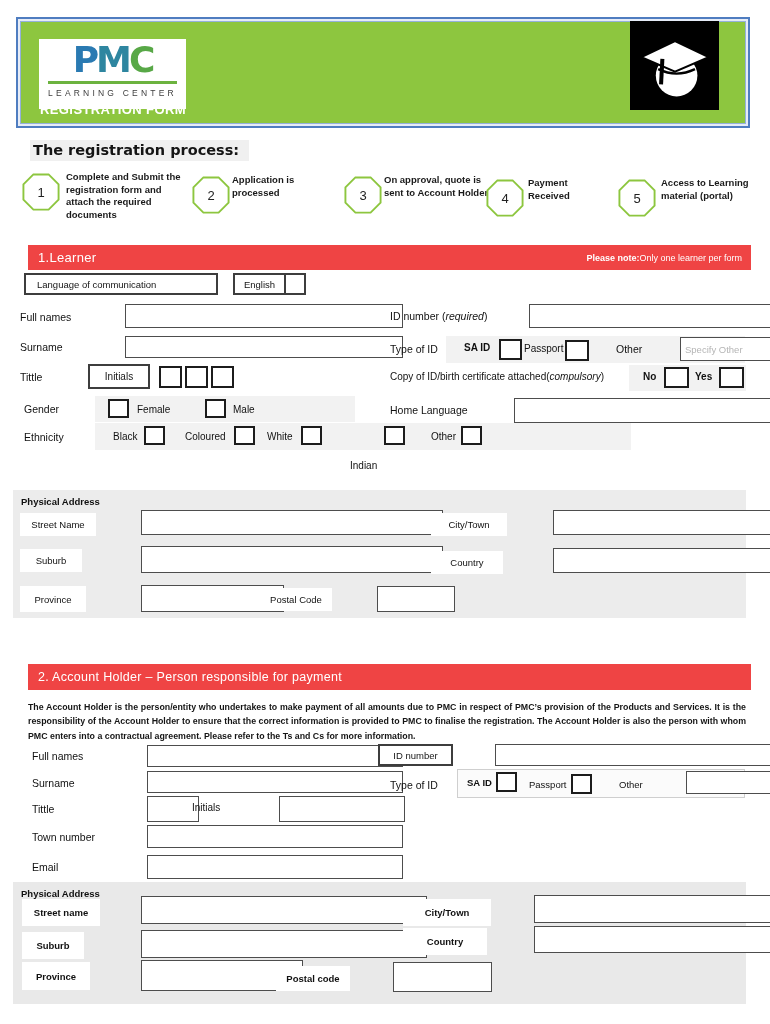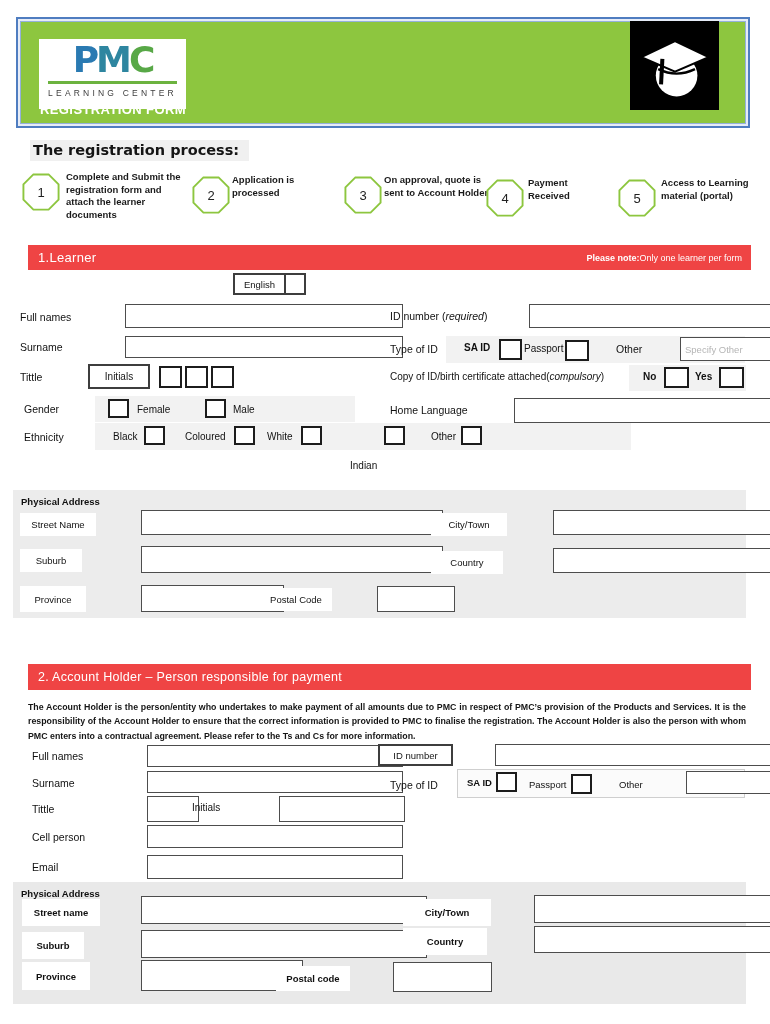--- a/index.html
+++ b/index.html
@@ -67,21 +67,21 @@
   </div>
 
   <div class="proc-title">The registration process:</div>
 
   <div class="oct" style="left:22px;top:173px;">
     <svg width="38" height="38" viewBox="0 0 40 40">
         <polygon points="12,1.5 28,1.5 38.5,12 38.5,28 28,38.5 12,38.5 1.5,28 1.5,12" fill="#fff" stroke="#8dc63f" stroke-width="2"></polygon>
       </svg>
     <span class="octnum">1</span>
   </div>
-  <div class="step-text" style="left:66px;top:171px;width:118px;">Complete and Submit the registration form and attach the learner documents</div>
+  <div class="step-text" style="left:66px;top:171px;width:118px;">Complete and Submit the registration form and attach the required documents</div>
 
   <div class="oct" style="left:192px;top:176px;">
     <svg width="38" height="38" viewBox="0 0 40 40">
         <polygon points="12,1.5 28,1.5 38.5,12 38.5,28 28,38.5 12,38.5 1.5,28 1.5,12" fill="#fff" stroke="#8dc63f" stroke-width="2"></polygon>
       </svg>
     <span class="octnum">2</span>
   </div>
   <div class="step-text" style="left:232px;top:174px;width:90px;">Application is processed</div>
 
   <div class="oct" style="left:344px;top:176px;">
@@ -109,20 +109,21 @@
   <div class="step-text" style="left:661px;top:177px;width:92px;">Access to Learning material (portal)</div>
 
   <div class="bar" style="top:245px;">
     <span class="bar-title">1.Learner</span>
     <span class="bar-note">
         <b>Please note:</b>
         <span> Only one learner per form</span>
       </span>
   </div>
 
+  <div class="bbox" style="left:24px;top:273px;width:194px;height:22px;padding-left:11px;">Language of communication</div>
   <div class="bbox" style="left:233px;top:273px;width:53px;height:22px;justify-content:center;">English</div>
   <div class="cb" style="left:284px;top:273px;width:22px;height:22px;border-color:#3d3d3d;"></div>
 
   <div class="lbl" style="left:20px;top:311px;">Full names</div>
   <input class="inp" style="left: 88px; top: 304px; width: 278px; height: 24px;">
   <div class="lbl" style="left:390px;top:310px;"><span>ID number (</span><i>required</i><span>)</span></div>
   <input class="inp" style="left: 492px; top: 304px; width: 246px; height: 24px;">
 
   <div class="lbl" style="left:20px;top:341px;">Surname</div>
   <input class="inp" style="left: 88px; top: 336px; width: 278px; height: 22px;">
@@ -203,21 +204,21 @@
   <div class="lbl" style="left:529px;top:779px;font-size:9.5px;">Passport</div>
   <div class="cb" style="left:571px;top:774px;width:21px;height:20px;"></div>
   <div class="lbl" style="left:619px;top:779px;font-size:9.5px;">Other</div>
   <input class="inp" style="left: 649px; top: 771px; width: 91px; height: 23px;">
 
   <div class="lbl" style="left:32px;top:803px;">Tittle</div>
   <input class="inp" style="left: 110px; top: 796px; width: 52px; height: 26px;">
   <div class="lbl" style="left:192px;top:802px;font-size:10px;">Initials</div>
   <input class="inp" style="left: 242px; top: 796px; width: 126px; height: 26px;">
 
-  <div class="lbl" style="left:32px;top:831px;">Cell person</div>
+  <div class="lbl" style="left:32px;top:831px;">Town number</div>
   <input class="inp" style="left: 110px; top: 825px; width: 256px; height: 23px;">
 
   <div class="lbl" style="left:32px;top:861px;">Email</div>
   <input class="inp" style="left: 110px; top: 855px; width: 256px; height: 24px;">
 
   <div class="panel" style="left:13px;top:882px;width:733px;height:122px;background:#e9e9e9;"></div>
   <div class="pa-title" style="left:21px;top:888px;">Physical Address</div>
   <div class="wlabel" style="left:22px;top:899px;width:78px;height:27px;font-weight:bold;">Street name</div>
   <input class="inp" style="left: 104px; top: 896px; width: 286px; height: 28px;">
   <div class="wlabel" style="left:403px;top:899px;width:88px;height:27px;font-weight:bold;">City/Town</div>

